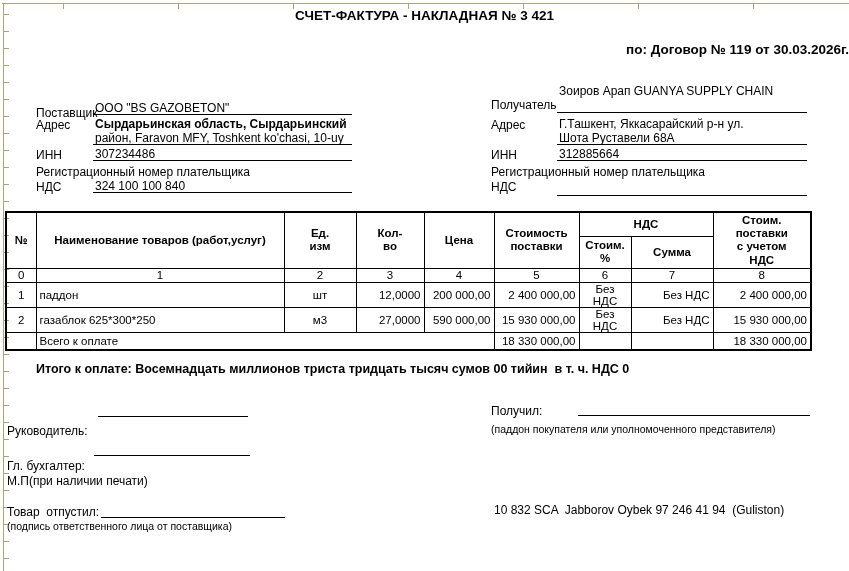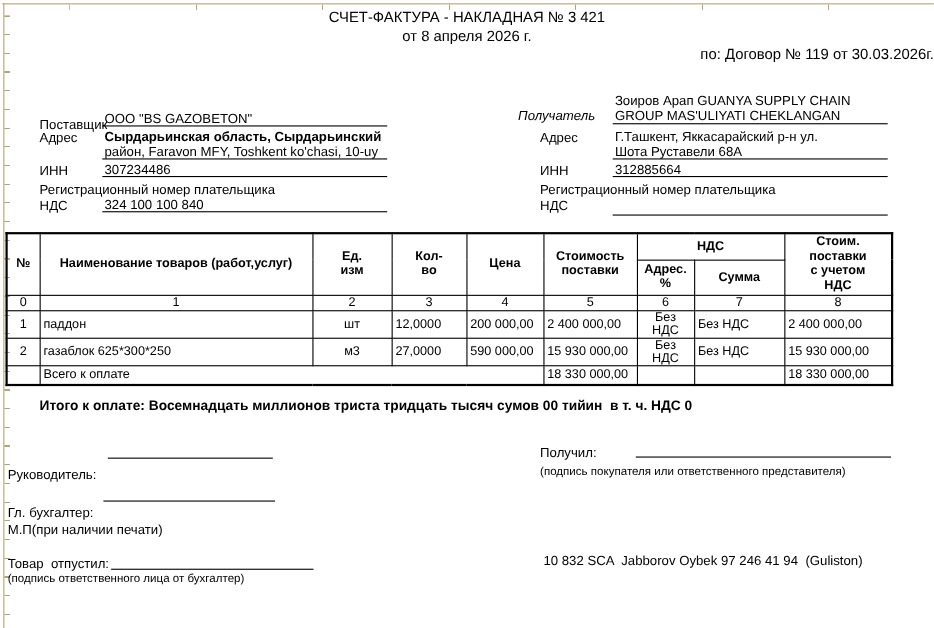--- a/index.html
+++ b/index.html
@@ -11,64 +11,62 @@
   .abs { position:absolute; white-space:pre; }
   .b { font-weight:bold; }
   .cap { font-size:10.5px; }
   
   .grid-top   { position:absolute; left:2px; top:3px; right:0; height:1px; background:#b2a473; }
   .grid-top-t { position:absolute; left:63px; top:4px; right:0; height:5px;
                 background:repeating-linear-gradient(to right,#b2a473 0 1px,transparent 1px 115px); }
   .grid-left  { position:absolute; left:3px; top:3px; bottom:0; width:1px; background:#b2a473; }
   .grid-left-t{ position:absolute; left:4px; top:14px; bottom:0; width:5px;
                 background:repeating-linear-gradient(to bottom,#b2a473 0 1px,transparent 1px 17px); }
-  .title { left:0; right:0; text-align:center; font-weight:normal; font-size:13.5px; }
+  .title { left:0; right:0; text-align:center; font-weight:bold; font-size:13.5px; }
   .ul { position:absolute; height:0; border-bottom:1px solid #000; }
   
   .tblwrap { position:absolute; left:5px; top:211px; }
   table.inv { border-collapse:collapse; table-layout:fixed; width:805px; border:2px solid #000; }
   .inv th, .inv td { border:1px solid #000; padding:0 3px; font-size:11.5px; overflow:hidden; vertical-align:middle; }
   .inv th { font-weight:bold; text-align:center; white-space:pre-line; line-height:1.15; padding:1px 2px; }
-  .rt { }
+  .rt { text-align:right; }
   .ctr { text-align:center; }
   .lf { text-align:left; }
   .total-row td { font-weight:normal; }
 </style>
 </head>
 <body>
 
 <div class="page">
 
   <div class="grid-top"></div>
   <div class="grid-top-t"></div>
   <div class="grid-left"></div>
   <div class="grid-left-t"></div>
 
   <div class="abs title" style="top:8px;">СЧЕТ-ФАКТУРА - НАКЛАДНАЯ № 3 421</div>
-  <div class="abs title" style="top:25px;">от 8 апреля 2026 г.</div>
   <div class="abs title" style="top:42px;text-align:right;">по: Договор № 119 от 30.03.2026г.</div>
 
   <div class="abs" style="left:36px; top:91px;margin-top:15px;">Поставщик</div>
   <div class="abs" style="left:95px; top:101px;">ООО "BS GAZOBETON"</div>
   <div class="ul" style="left:93px; top:114px; width:259px;"></div>
   <div class="abs" style="left:36px; top:118px;">Адрес</div>
   <div class="abs" style="left:95px; top:117px;font-weight:bold;">Сырдарьинская область, Сырдарьинский</div>
   <div class="abs" style="left:95px; top:131px;">район, Faravon MFY, Toshkent ko'chasi, 10-uy</div>
   <div class="ul" style="left:93px; top:144px; width:259px;"></div>
   <div class="abs" style="left:36px; top:148px;">ИНН</div>
   <div class="abs" style="left:95px; top:147px;">307234486</div>
   <div class="ul" style="left:93px; top:160px; width:259px;"></div>
   <div class="abs" style="left:36px; top:165px;">Регистрационный номер плательщика</div>
   <div class="abs" style="left:36px; top:180px;">НДС</div>
   <div class="abs" style="left:95px; top:179px;">324 100 100 840</div>
   <div class="ul" style="left:93px; top:192px; width:259px;"></div>
 
   <div class="abs" style="left:559px; top:84px;">Зоиров Арап GUANYA SUPPLY CHAIN</div>
-  <div class="abs" style="left:471px; top:98px;font-style:italic;">Получатель</div>
-  <div class="abs" style="left:559px; top:98px;">GROUP MAS'ULIYATI CHEKLANGAN</div>
+  <div class="abs" style="left:491px; top:98px;">Получатель</div>
   <div class="ul" style="left:557px; top:112px; width:250px;"></div>
   <div class="abs" style="left:491px; top:118px;">Адрес</div>
   <div class="abs" style="left:559px; top:117px;">Г.Ташкент, Яккасарайский р-н ул.</div>
   <div class="abs" style="left:559px; top:131px;">Шота Руставели 68А</div>
   <div class="ul" style="left:557px; top:144px; width:250px;"></div>
   <div class="abs" style="left:491px; top:148px;">ИНН</div>
   <div class="abs" style="left:559px; top:147px;">312885664</div>
   <div class="ul" style="left:557px; top:160px; width:250px;"></div>
   <div class="abs" style="left:491px; top:165px;">Регистрационный номер плательщика</div>
   <div class="abs" style="left:491px; top:180px;">НДС</div>
@@ -99,21 +97,21 @@
         <th rowspan="2">Цена</th>
         <th rowspan="2">Стоимость
 поставки</th>
         <th colspan="2">НДС</th>
         <th rowspan="2">Стоим.
 поставки
 с учетом
 НДС</th>
       </tr>
       <tr style="height:32px;">
-        <th>Адрес. %</th>
+        <th>Стоим. %</th>
         <th>Сумма</th>
       </tr>
       <tr style="height:14px;">
         <td class="ctr">0</td>
         <td class="ctr">1</td>
         <td class="ctr">2</td>
         <td class="ctr">3</td>
         <td class="ctr">4</td>
         <td class="ctr">5</td>
         <td class="ctr">6</td>
@@ -154,26 +152,26 @@
       </table>
   </div>
 
   <div class="abs b" style="left:36px; top:362px; font-size:12.5px;">Итого к оплате: Восемнадцать миллионов триста тридцать тысяч сумов 00 тийин  в т. ч. НДС 0</div>
 
   <div class="abs" style="left:7px; top:404px;margin-top:20px;">Руководитель:</div>
   <div class="ul" style="left:98px; top:416px; width:150px;"></div>
 
   <div class="abs" style="left:491px; top:404px;">Получил:</div>
   <div class="ul" style="left:578px; top:415px; width:232px;"></div>
-  <div class="abs cap" style="left:491px; top:423px;">(подпись покупателя или ответственного представителя)</div>
+  <div class="abs cap" style="left:491px; top:423px;">(паддон покупателя или уполномоченного представителя)</div>
 
   <div class="abs" style="left:7px; top:443px;margin-top:16px;">Гл. бухгалтер:</div>
   <div class="ul" style="left:94px; top:455px; width:156px;"></div>
 
   <div class="abs" style="left:7px; top:474px;">М.П(при наличии печати)</div>
 
   <div class="abs" style="left:7px; top:505px;">Товар  отпустил:</div>
   <div class="ul" style="left:101px; top:517px; width:184px;"></div>
-  <div class="abs cap" style="left:7px; top:520px;">(подпись ответственного лица от бухгалтер)</div>
+  <div class="abs cap" style="left:7px; top:520px;">(подпись ответственного лица от поставщика)</div>
 
   <div class="abs" style="left:494px; top:503px;">10 832 SCA  Jabborov Oybek 97 246 41 94  (Guliston)</div>
 
 </div>
 
 </body></html>

